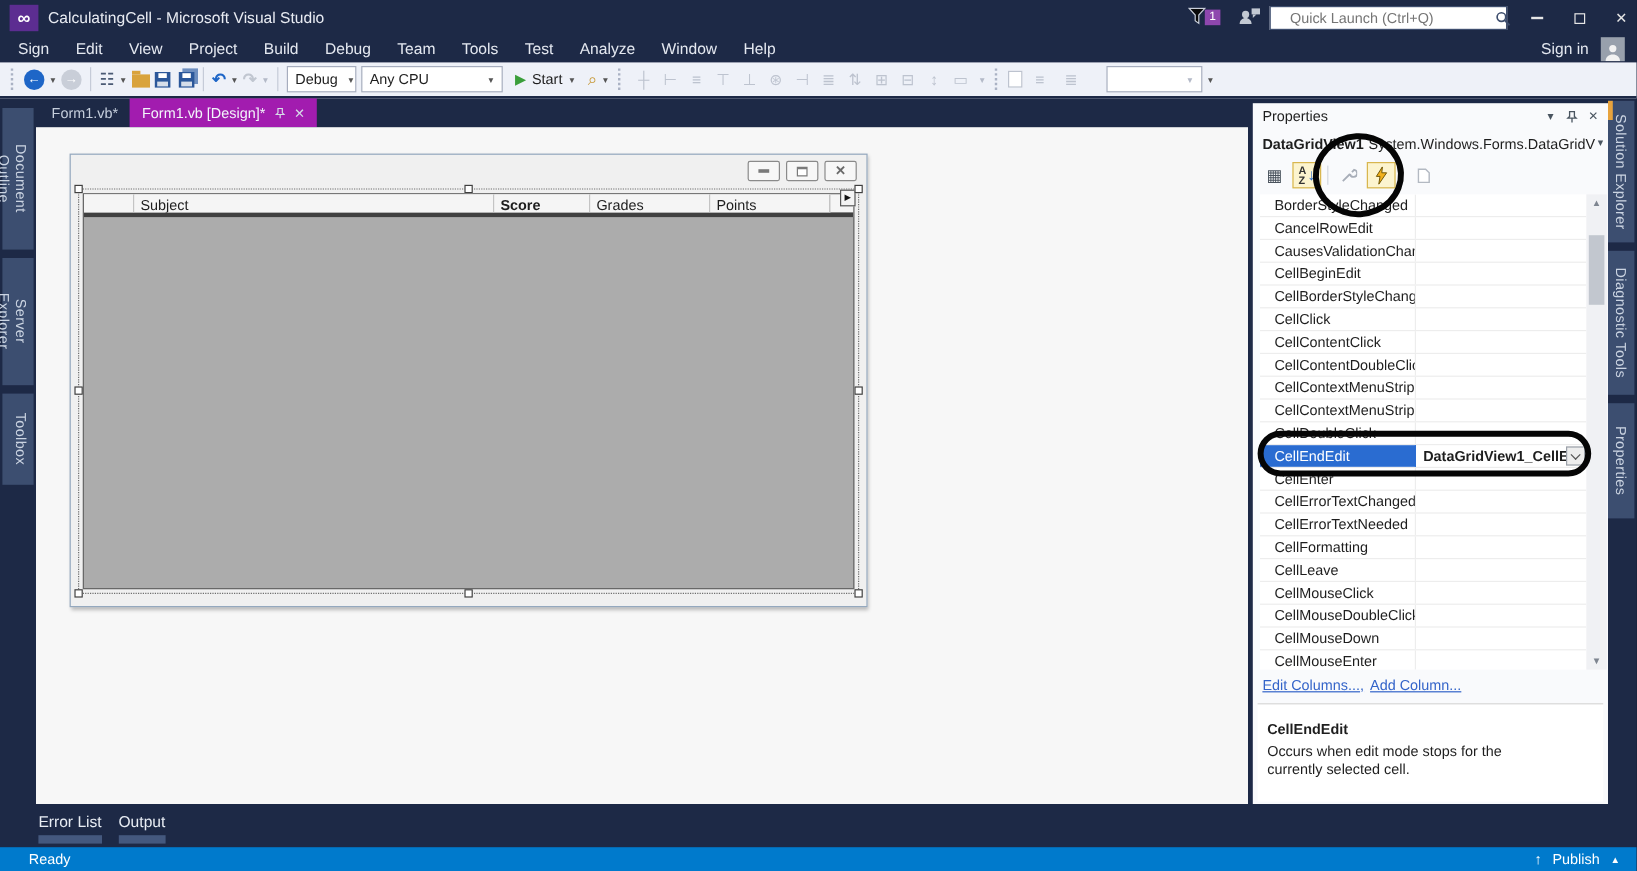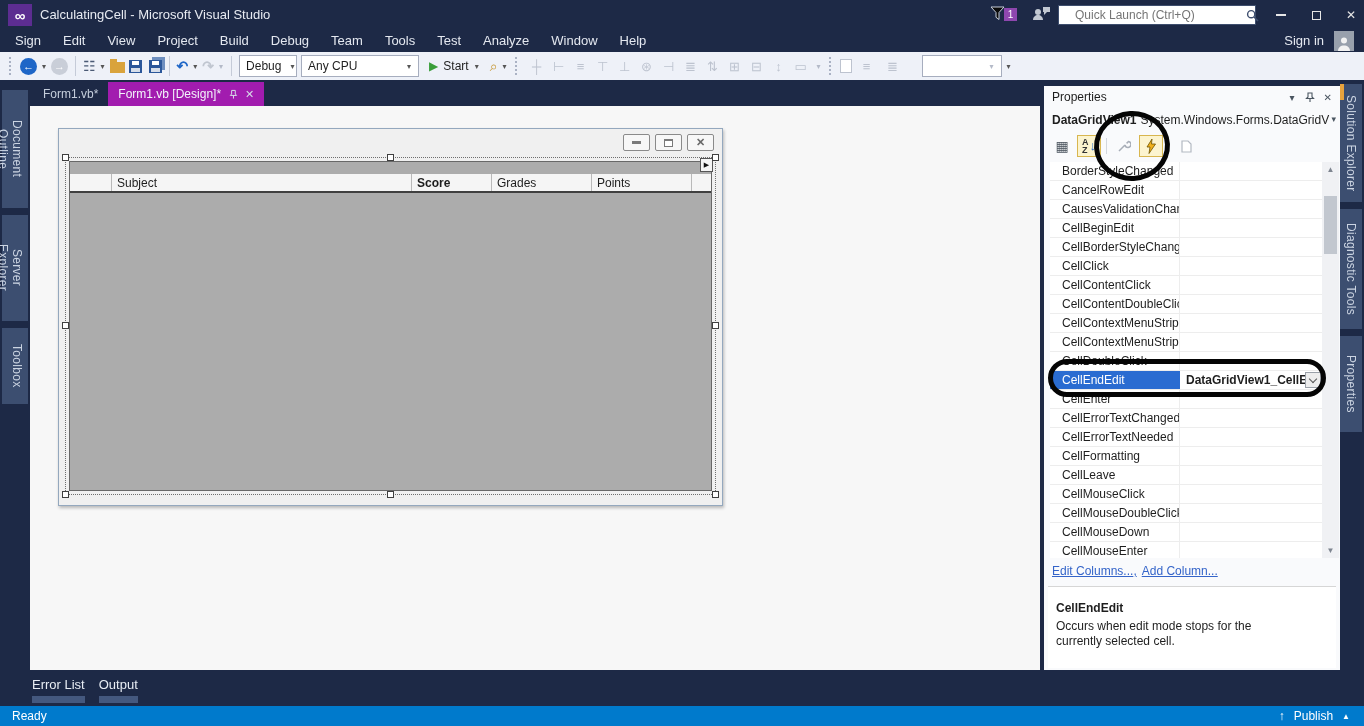--- a/index.html
+++ b/index.html
@@ -89,21 +89,21 @@
   #form-title { margin-left:8px; color:#9AA0A6; font-size:13px; }
   #form-btns { position:absolute; right:8px; top:5px; display:flex; gap:5px; }
   .wbtn { width:27px; height:17px; background:#F7F7F7; border:1px solid #8A8A8A; border-radius:2px;
     display:flex; align-items:center; justify-content:center; color:#6A6A6A; }
   .wmin { width:9px; height:3px; background:#7A7A7A; }
   .wmax { width:9px; height:8px; border:1px solid #7A7A7A; border-top-width:2px; background:#fff; }
   .wclose { font-size:11px; font-weight:bold; color:#6A6A6A; }
 
   
   #dgv { left:10px; top:32px; width:643px; height:330px; background:#ACACAC; border:1px solid #686868; }
-  #grid-header { display:flex; height:19px; background:#F5F5F5; border-bottom:2px solid #404040;margin-top:12px; }
+  #grid-header { display:flex; height:19px; background:#F5F5F5; border-bottom:4px solid #404040; }
   .gh-cell { border-right:1px solid #B9B9B9; padding:2px 0 0 5px; font-size:12px; color:#1E1E1E;
     white-space:nowrap; overflow:hidden; background:#F5F5F5; }
   #smart-tag { position:absolute; right:-2px; top:-4px; width:13px; height:14px; background:#F4F4F4;
     border:1px solid #555; display:flex; align-items:center; justify-content:center; font-size:7px; color:#111; }
   #sel-frame { left:6px; top:28px; width:651px; height:338px; border:1px dotted #6E6E6E; pointer-events:none; }
   .handle { position:absolute; width:7px; height:7px; background:#fff; border:1px solid #3F3F3F; }
 
   
   #props { left:1044px; top:4px; width:296px; height:584px; background:#F9FAFC; }
   #props-title { left:0; top:0; width:100%; height:22px; display:flex; align-items:center; padding:0 8px; }
@@ -149,21 +149,21 @@
   #desc-title { font-weight:bold; font-size:12px; margin-bottom:4px; }
   #desc-text { font-size:12px; line-height:15px; color:#1E1E1E; width:240px; }
 
   
   #bottom { left:0; top:670px; width:1364px; height:36px; background:#1D2946; display:flex;
     align-items:flex-start; padding:7px 0 0 32px; gap:14px; }
   .btab { display:flex; flex-direction:column; gap:4px; }
   .btab-label { color:#E8EDF4; font-size:13px; }
   .btab-bar { height:7px; background:#44587E; }
   #statusbar { left:0; top:706px; width:1364px; height:20px; background:#007ACC; color:#fff;
-    display:flex; align-items:center; padding:0 12px; font-size:12px; }
+    display:flex; align-items:center; padding:0 24px; font-size:12px; }
   #status-right { position:absolute; right:14px; display:flex; align-items:center; gap:9px; }
   #publish-caret { font-size:8px; }
 
   
   .annot { border:5px solid #050505; pointer-events:none; z-index:60; }
   #circ1 { left:1094px; top:111px; width:76px; height:70px; border-radius:50%; transform:rotate(-3deg); }
   #circ2 { left:1048px; top:359px; width:278px; height:38px; border-radius:20px; }
 
   svg { display:block; }
 </style>

